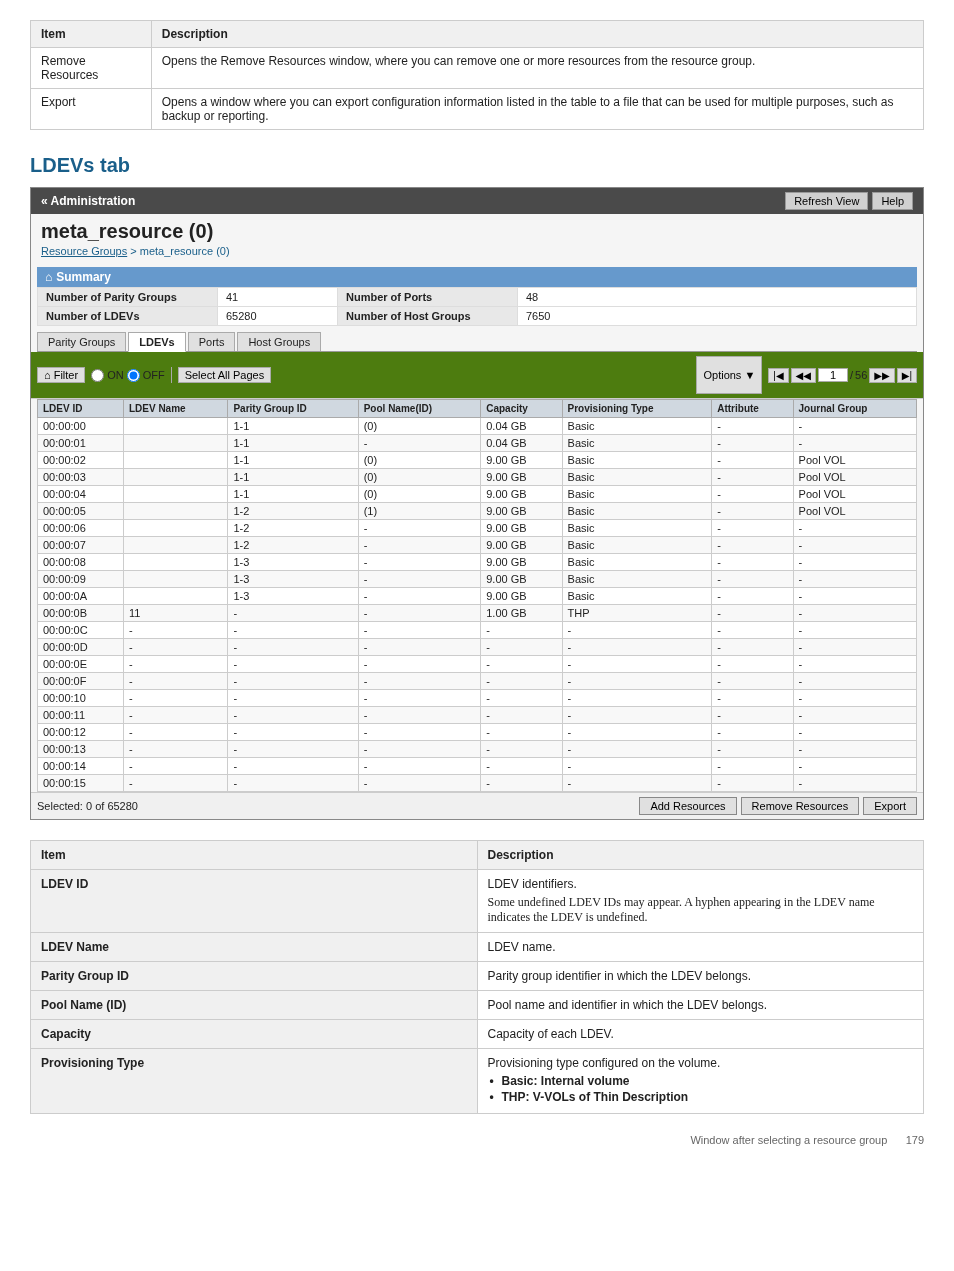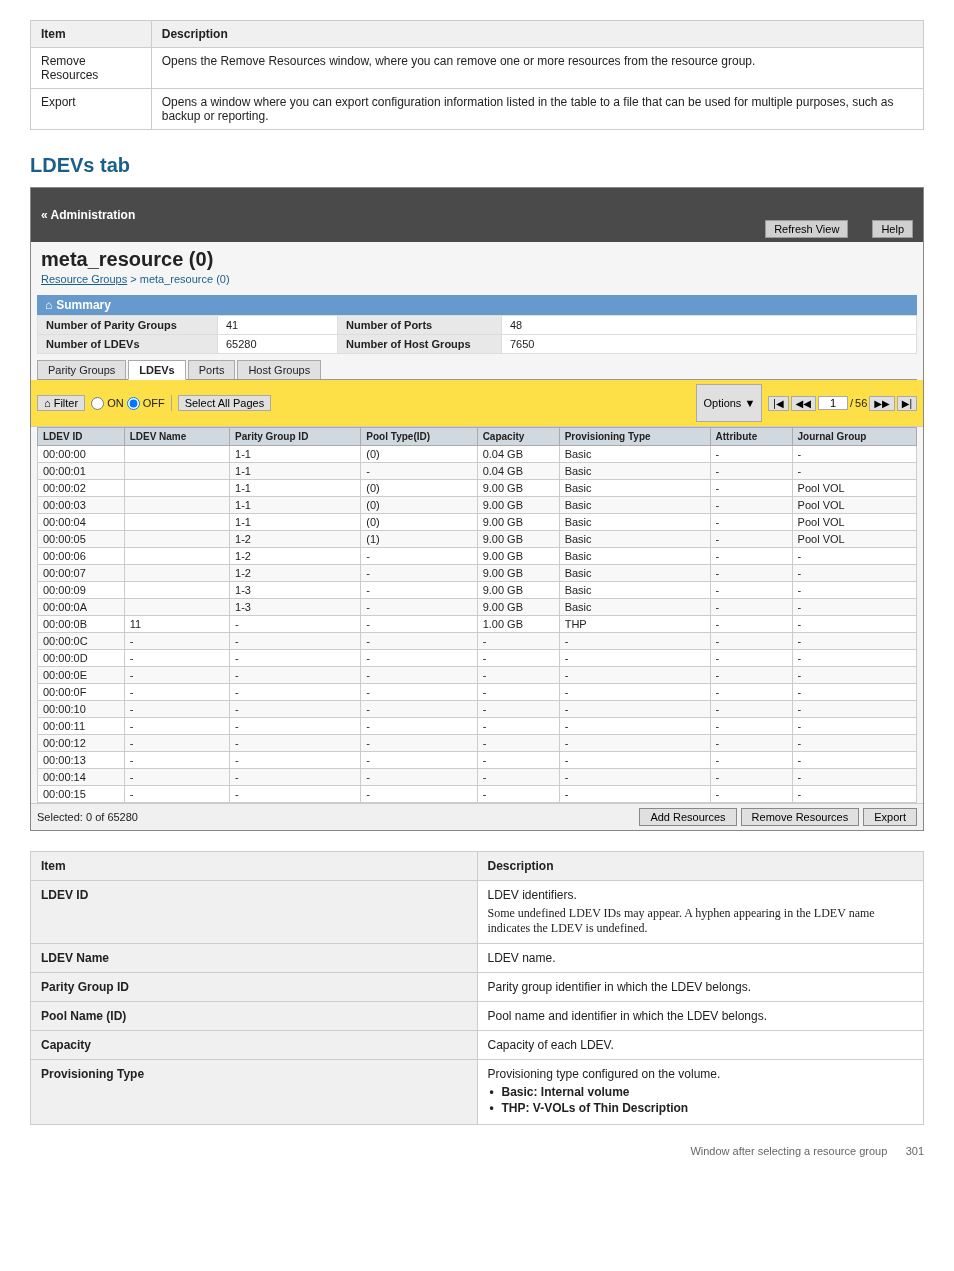--- a/index.html
+++ b/index.html
@@ -54,22 +54,21 @@
       align-items: center;
       justify-content: space-between;
     }
     .admin-header-left {
       display: flex;
       align-items: center;
       gap: 6px;
     }
     .admin-header-btns {
       display: flex;
-      gap: 24px;
-      margin-top: 28px;
+      gap: 4px;
     }
     .header-btn {
       background: #d0d0d0;
       color: #000;
       border: 1px solid #999;
       padding: 2px 8px;
       font-size: 11px;
       cursor: pointer;
     }
     .resource-title {
@@ -119,21 +118,21 @@
       border-bottom: 1px solid #fff;
       margin-bottom: -1px;
     }
 
     
     .filter-bar {
       display: flex;
       align-items: center;
       padding: 4px 6px;
       gap: 6px;
-      background: #fde047;
+      background: #4d7c0f;
       border-bottom: 1px solid #ccc;
       font-size: 11px;
     }
     .filter-btn {
       border: 1px solid #aaa;
       background: #e0e0e0;
       padding: 1px 6px;
       cursor: pointer;
       font-size: 11px;
     }
@@ -310,21 +309,21 @@
   <div style="margin: 4px 6px;">
     <div class="summary-bar">
       <span>⌂</span>
       <span>Summary</span>
     </div>
     <table style="width:100%; border-collapse:collapse; font-size:11px;">
       <tbody>
         <tr>
           <td style="padding:3px 8px; font-weight:bold; background:#e8e8e8; border:1px solid #ddd; width:180px;">Number of Parity Groups</td>
           <td style="padding:3px 8px; background:#fff; border:1px solid #ddd; width:120px;">41</td>
-          <td style="padding:3px 8px; font-weight:bold; background:#e8e8e8; border:1px solid #ddd; width:164px;">Number of Ports</td>
+          <td style="padding:3px 8px; font-weight:bold; background:#e8e8e8; border:1px solid #ddd; width:180px;">Number of Ports</td>
           <td style="padding:3px 8px; background:#fff; border:1px solid #ddd;">48</td>
         </tr>
         <tr>
           <td style="padding:3px 8px; font-weight:bold; background:#e8e8e8; border:1px solid #ddd;">Number of LDEVs</td>
           <td style="padding:3px 8px; background:#fff; border:1px solid #ddd;">65280</td>
           <td style="padding:3px 8px; font-weight:bold; background:#e8e8e8; border:1px solid #ddd;">Number of Host Groups</td>
           <td style="padding:3px 8px; background:#fff; border:1px solid #ddd;">7650</td>
         </tr>
       </tbody>
     </table>
@@ -360,21 +359,21 @@
     </div>
   </div>
 
   <div class="table-wrapper">
     <table class="data-table">
       <thead id="data-table-head">
           <tr>
             <th>LDEV ID</th>
             <th>LDEV Name</th>
             <th>Parity Group ID</th>
-            <th>Pool Type(ID)</th>
+            <th>Pool Name(ID)</th>
             <th>Capacity</th>
             <th>Provisioning Type</th>
             <th>Attribute</th>
             <th>Journal Group</th>
           </tr>
         </thead>
       <tbody id="data-table-body">
           <tr>
             <td>00:00:00</td>
             <td></td>
@@ -442,20 +441,30 @@
             <td>-</td>
             <td>9.00 GB</td>
             <td>Basic</td>
             <td>-</td>
             <td>-</td>
           </tr>
           <tr>
             <td>00:00:07</td>
             <td></td>
             <td>1-2</td>
+            <td>-</td>
+            <td>9.00 GB</td>
+            <td>Basic</td>
+            <td>-</td>
+            <td>-</td>
+          </tr>
+          <tr>
+            <td>00:00:08</td>
+            <td></td>
+            <td>1-3</td>
             <td>-</td>
             <td>9.00 GB</td>
             <td>Basic</td>
             <td>-</td>
             <td>-</td>
           </tr>
           <tr>
             <td>00:00:09</td>
             <td></td>
             <td>1-3</td>
@@ -638,14 +647,14 @@
             <li>Basic: Internal volume</li>
             <li>THP: V-VOLs of Thin Description</li>
           </ul></td>
       </tr>
     </tbody>
 </table>
 
 <div class="page-footer">
   <span>Window after selecting a resource group</span>
   &nbsp;&nbsp;&nbsp;&nbsp;
-  <span>301</span>
+  <span>179</span>
 </div>
 
 </body></html>

